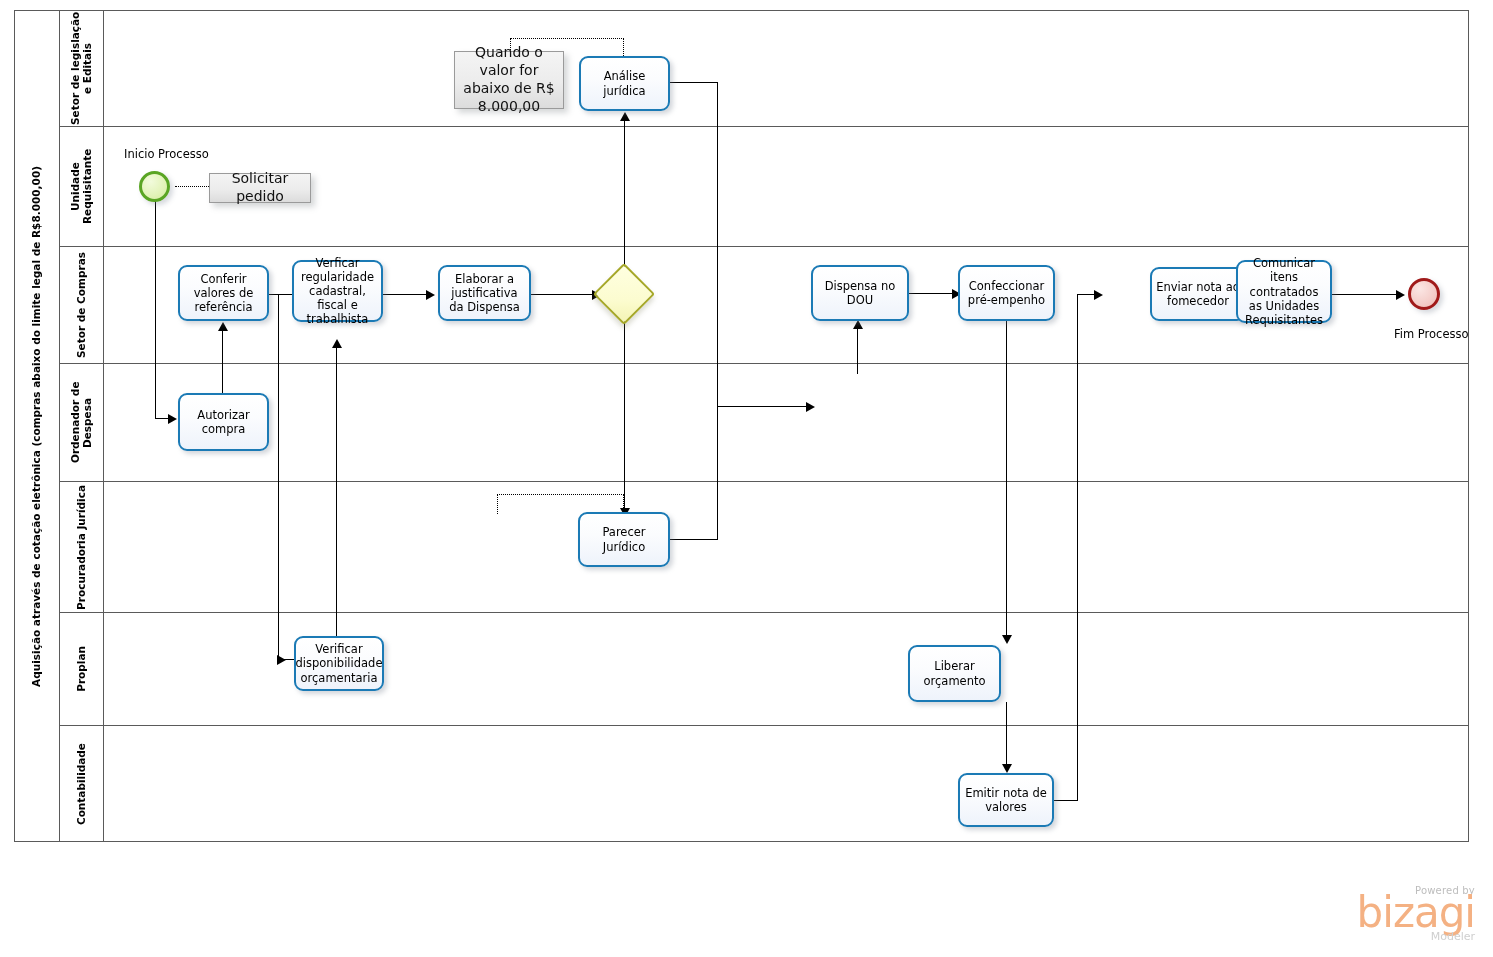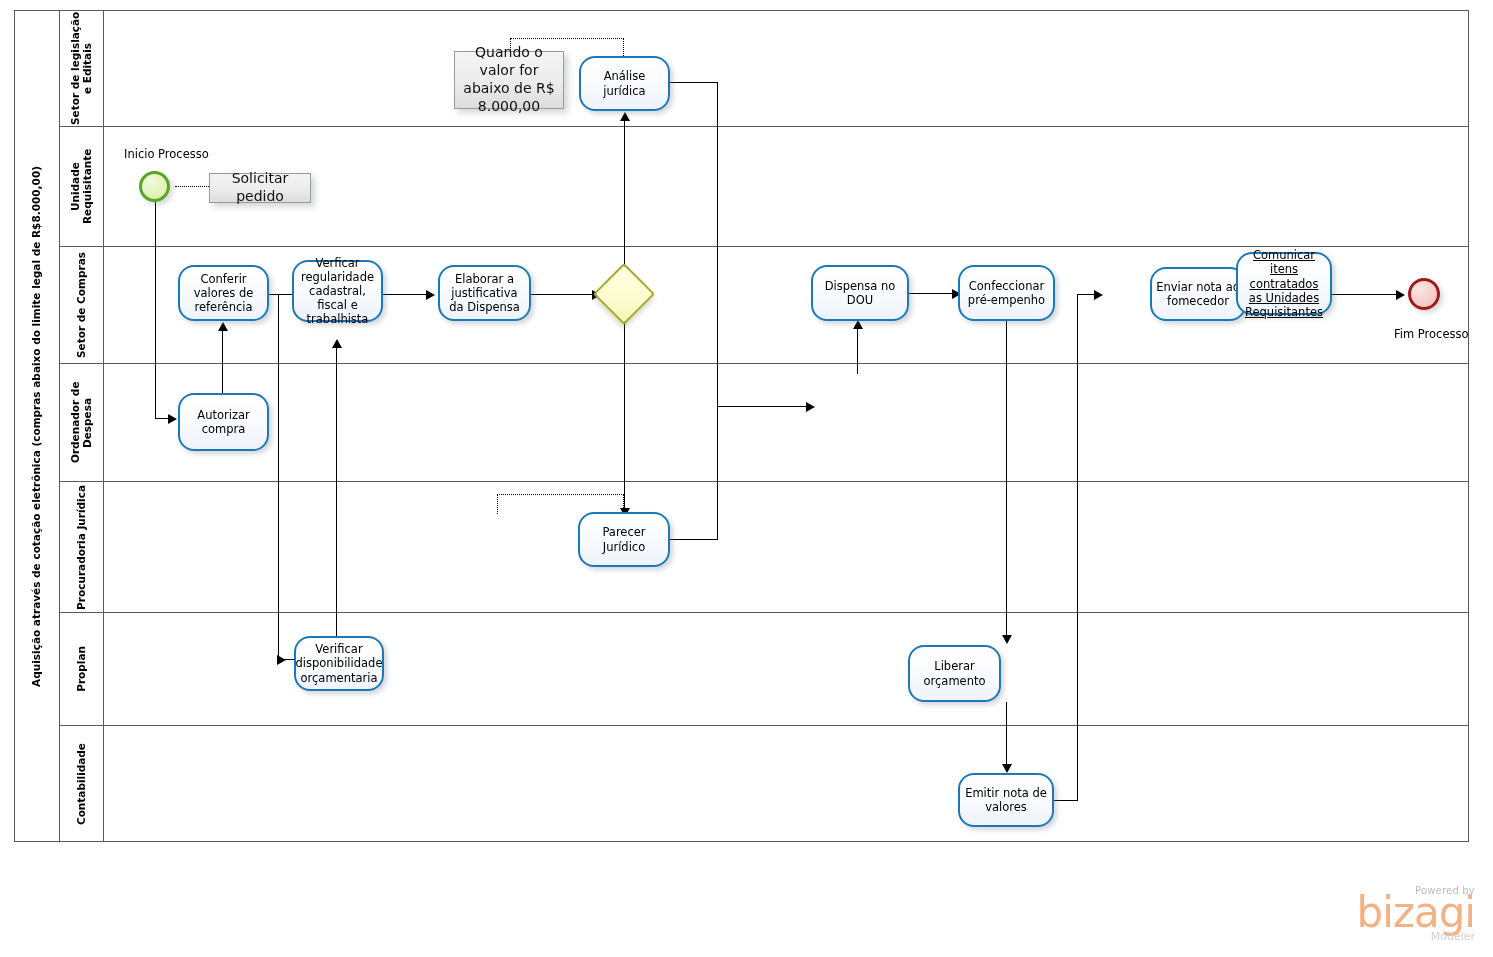--- a/index.html
+++ b/index.html
@@ -11,21 +11,21 @@
   .pool{position:absolute;left:14px;top:10px;width:1455px;height:832px;border:1px solid #5a5a5a;box-sizing:border-box;}
   .pool-title{position:absolute;left:14px;top:10px;width:46px;height:832px;border-right:1px solid #5a5a5a;box-sizing:border-box;display:flex;align-items:center;justify-content:center;}
   .pool-title span{writing-mode:vertical-rl;transform:rotate(180deg);font-weight:bold;font-size:10.5px;letter-spacing:0px;color:#000;text-align:center;line-height:1.1;}
 
   .lane-hdr{position:absolute;left:60px;width:44px;border-bottom:1px solid #5a5a5a;border-right:1px solid #5a5a5a;box-sizing:border-box;display:flex;align-items:center;justify-content:center;}
   .lane-hdr span{writing-mode:vertical-rl;transform:rotate(180deg);font-weight:bold;font-size:10.5px;color:#000;text-align:center;line-height:1.15;}
   .lane-body{position:absolute;left:104px;width:1365px;border-bottom:1px solid #5a5a5a;box-sizing:border-box;}
   .lane-last{border-bottom:none;}
 
   
-  .task{position:absolute;box-sizing:border-box;border:2px solid #1b7ab5;border-radius:16px;
+  .task{position:absolute;box-sizing:border-box;border:2px solid #1b7ab5;border-radius:9px;
         background:linear-gradient(to bottom,#ffffff 0%,#fbfcfe 40%,#eef3fb 100%);
         box-shadow:3px 3px 5px rgba(120,130,145,.33);
         display:flex;align-items:center;justify-content:center;text-align:center;
         font-size:11.5px;color:#000;line-height:1.22;padding:2px 4px;z-index:6;}
 
   
   .note{position:absolute;box-sizing:border-box;border:1px solid #9a9a9a;
         background:linear-gradient(to bottom,#f4f4f4 0%,#ececec 55%,#dcdcdc 100%);
         box-shadow:4px 4px 6px rgba(120,125,130,.30);
         display:flex;align-items:center;justify-content:center;text-align:center;
@@ -215,21 +215,21 @@
   </div>
 
   <div class="task" style="left:958px;top:265px;width:97px;height:56px;">
     <span>Confeccionar pré-empenho</span>
   </div>
 
   <div class="task" style="left:1144px;top:267px;width:96px;height:54px;margin-left:6px;">
     <span>Enviar nota ao fomecedor</span>
   </div>
 
-  <div class="task" style="left:1236px;top:252px;width:96px;height:63px;text-decoration:underline;">
+  <div class="task" style="left:1236px;top:260px;width:96px;height:63px;">
     <span>Comunicar itens contratados  as Unidades Requisitantes</span>
   </div>
 
   <div class="task" style="left:178px;top:393px;width:91px;height:58px;">
     <span>Autorizar compra</span>
   </div>
 
 
   <div class="task" style="left:578px;top:512px;width:92px;height:55px;">
     <span>Parecer Jurídico</span>

